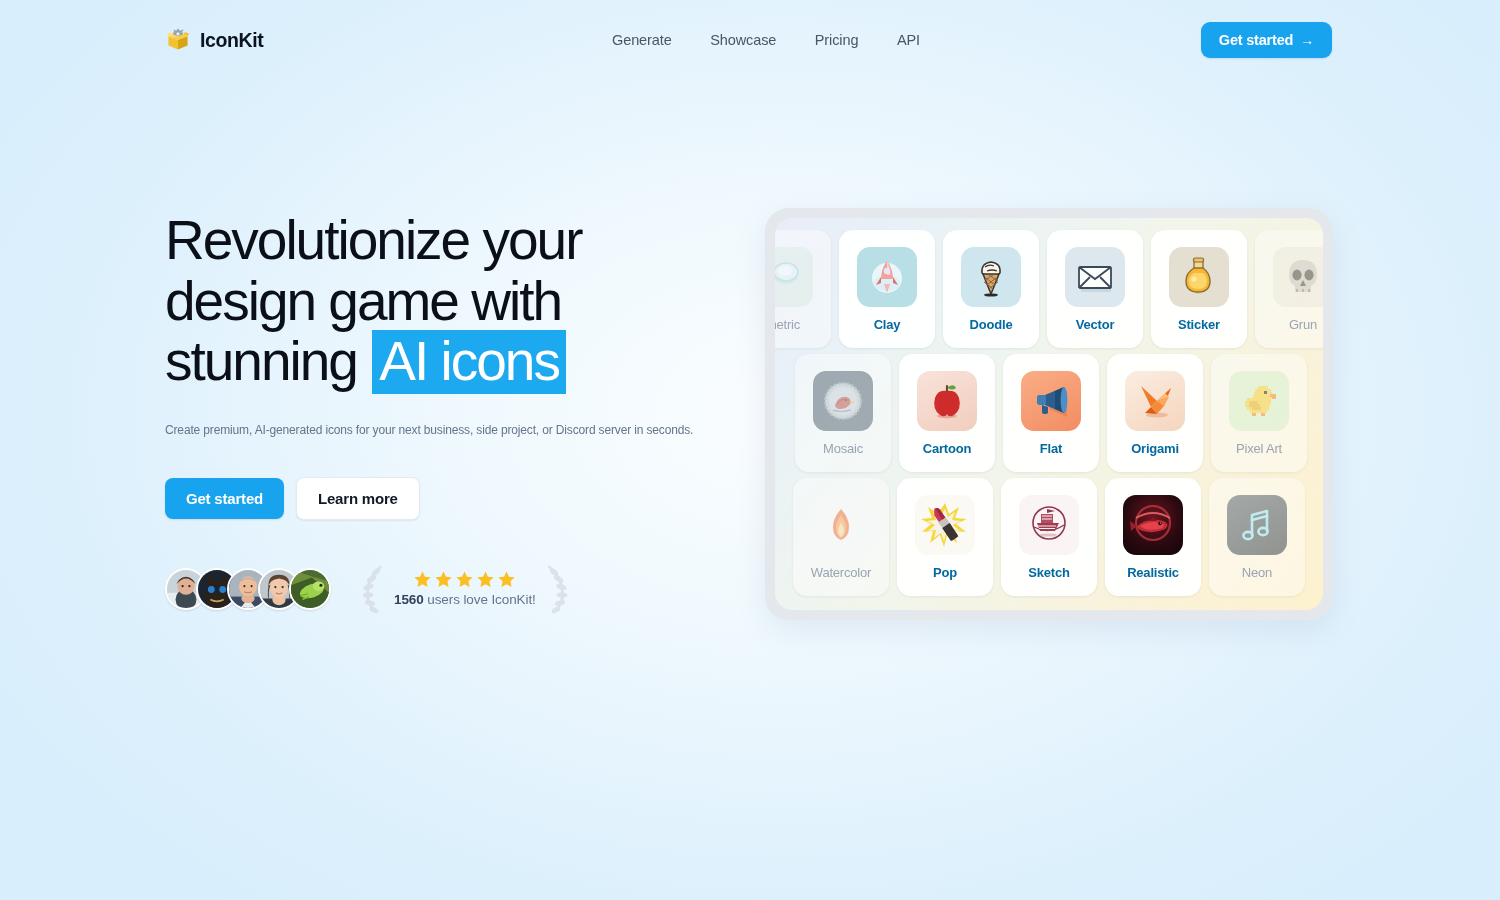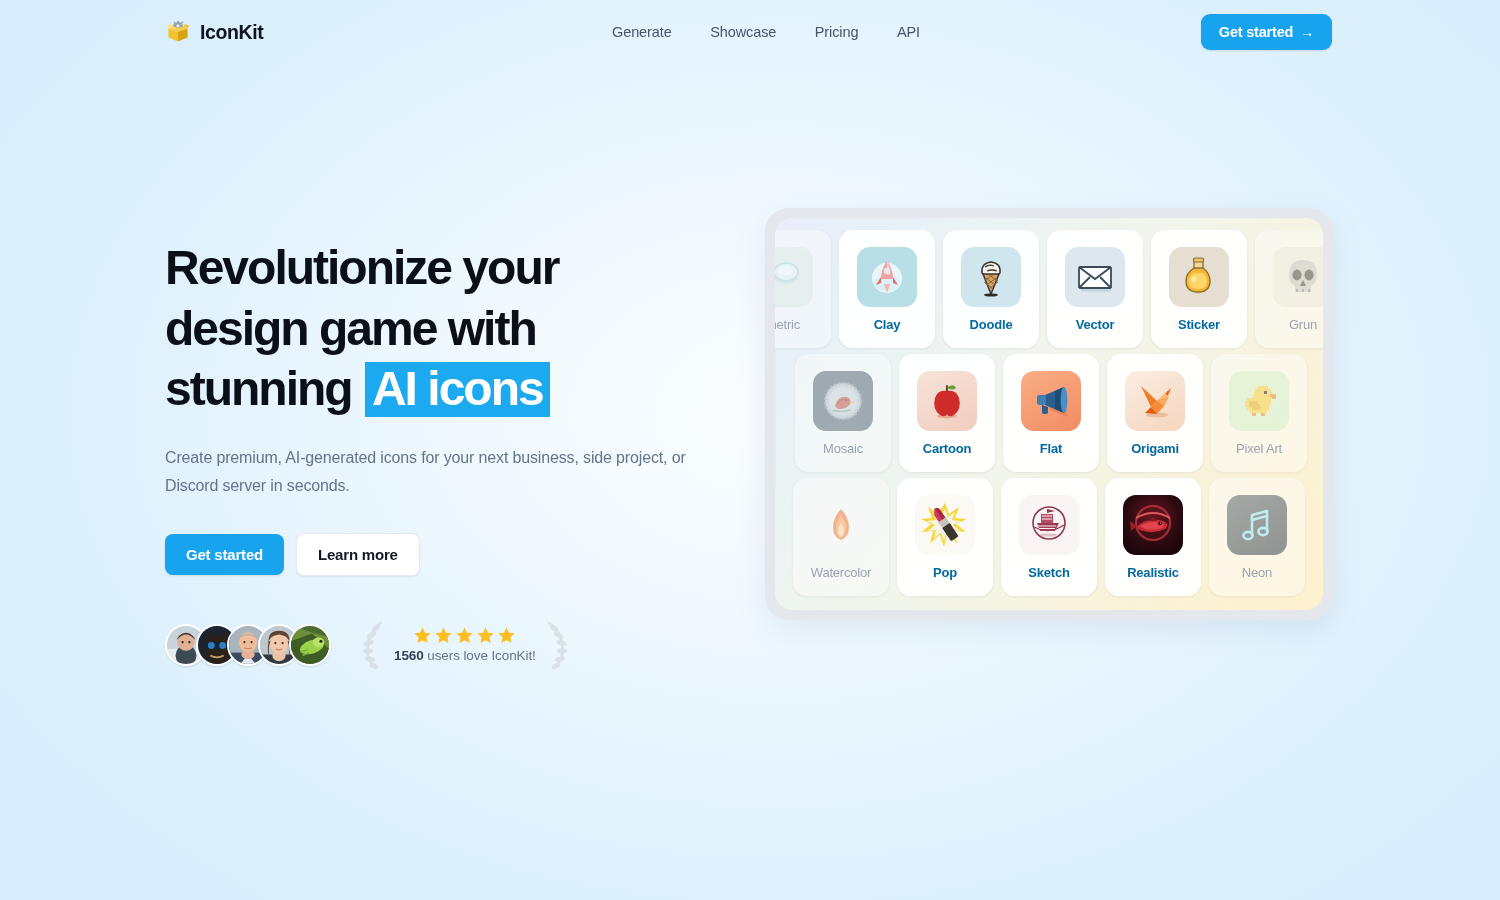--- a/index.html
+++ b/index.html
@@ -14,21 +14,21 @@
     font-family: "Liberation Sans", sans-serif;
     background:
       radial-gradient(ellipse 900px 620px at 52% 46%, #FAFDFF 0%, #F2FAFE 28%, #E6F4FD 58%, #DCF0FC 80%, #D9EEFC 100%);
     color: #0F172A;
     position: relative;
   }
 
   
   .site-header {
     position: absolute;
-    top: 0; left: 0;
+    top: 8px; left: 0;
     width: 1500px;
     height: 64px;
     display: flex;
     align-items: center;
   }
 
   .brand {
     position: absolute;
     left: 165px;
     display: flex;
@@ -88,41 +88,40 @@
 
   
   .hero-copy {
     position: absolute;
     left: 165px;
     top: 210px;
     width: 560px;
   }
 
   .headline {
-    font-size: 48px;
+    font-size: 55px;
     line-height: 60.5px;
-    font-weight: 700;
+    font-weight: 400;
     letter-spacing: -2.0px;
     color: #0B0F17;
     width: 520px;
-    margin-top: 28px;
   }
   .headline .hl {
     background: #1DA9F0;
     color: #FFFFFF;
     padding: 0 7px 2px 7px;
     margin-left: 2px;
     box-decoration-break: clone;
     -webkit-box-decoration-break: clone;
   }
 
   .subhead {
     margin-top: 24px;
     width: 540px;
-    font-size: 16px;
+    font-size: 12px;
     line-height: 28px;
     color: #64748B;
     letter-spacing: -0.15px;
   }
 
   .cta-row {
     margin-top: 33px;
     display: flex;
     align-items: center;
     gap: 12px;

